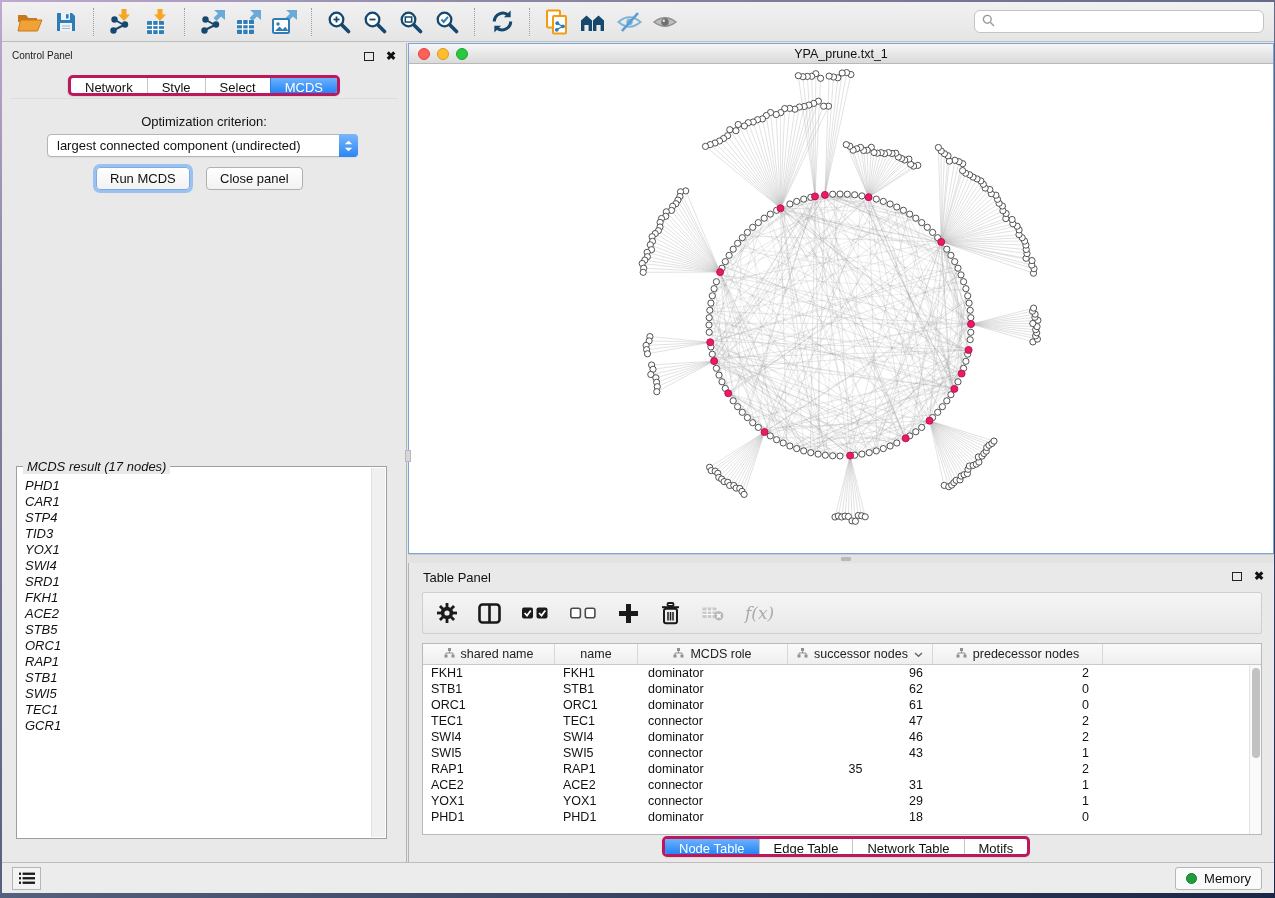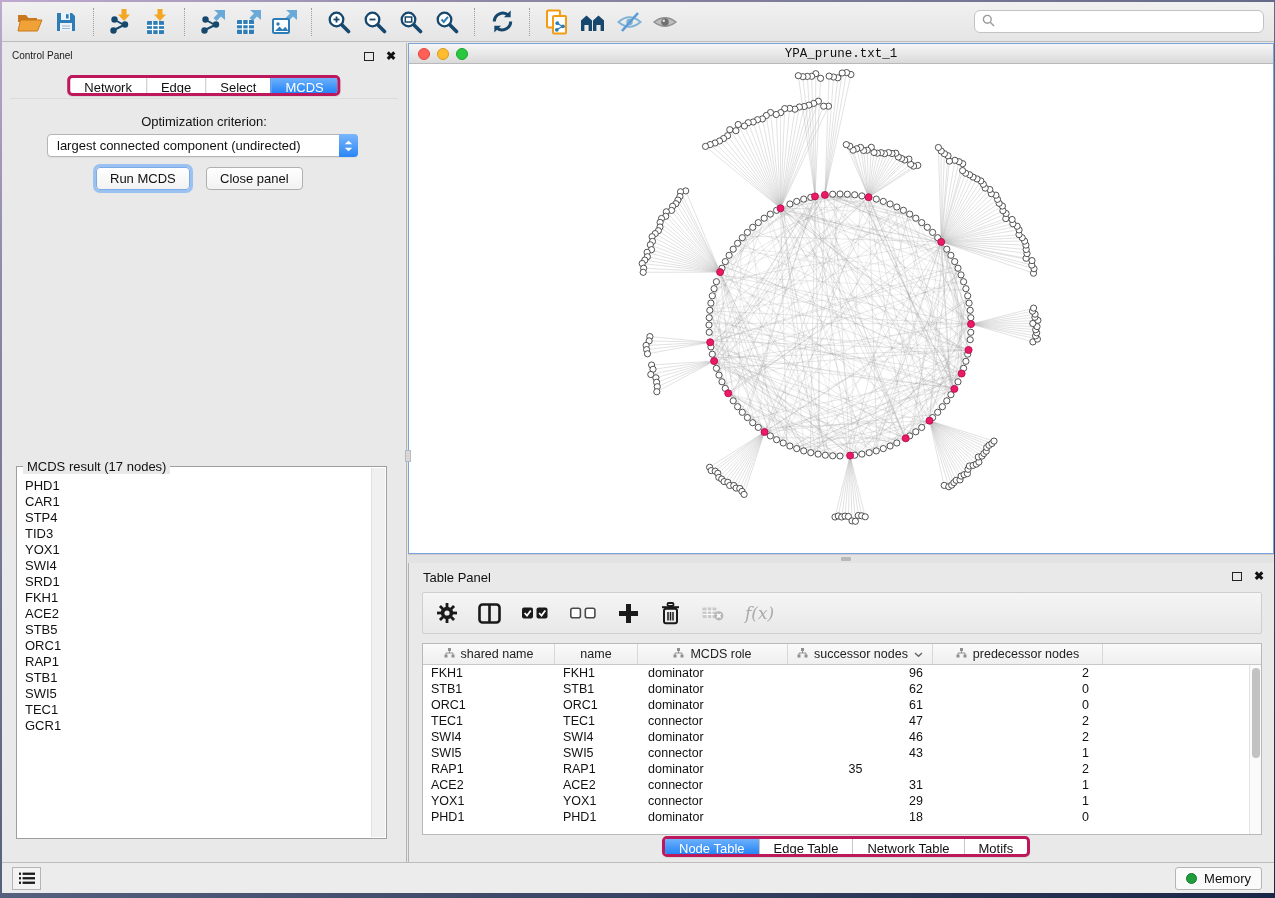--- a/index.html
+++ b/index.html
@@ -47,33 +47,33 @@
     background:linear-gradient(#7ab6fb,#2a86f5); display:flex; flex-direction:column;
     align-items:center; justify-content:center; gap:2px; }
   .dd-stepper svg { display:block; }
   .btn { background:linear-gradient(#ffffff,#f2f2f2); border:1px solid #b0b0b0; border-radius:4px;
     font-size:13px; font-family:inherit; height:23px; padding:0 13px; color:#111; }
   .btn.focus { box-shadow:0 0 0 3px rgba(90,160,245,0.55); border-color:#7aabe8; }
   .run-btn { position:absolute; top:124px; left:94px; }
   .closep-btn { position:absolute; top:124px; left:204px; }
 
   .result-box { position:absolute; left:14px; right:19px; top:423px; height:373px;
-    border:1px solid #9f9f9f; background:#fff; }
+    border:1px solid #9f9f9f; background:#fff;font-style:italic; }
   .result-legend { position:absolute; top:-8px; left:6px; background:#e9e9e9; padding:0 4px;
     font-size:13px; color:#111; }
   .result-list { position:absolute; inset:1px 16px 1px 1px; overflow:hidden; padding-top:10px; }
   .result-item { font-size:13px; line-height:16px; padding-left:7px; }
   .result-scroll { position:absolute; top:1px; bottom:1px; right:1px; width:14px; background:#f0f0f0;
     border-left:1px solid #e0e0e0; }
 
   
   .network-panel { position:absolute; left:406px; top:41px; right:0; height:511px;
     border:1px solid #7aa4d9; background:#fff; }
   .net-title { height:20px; background:linear-gradient(#f6f6f6,#dadada); border-bottom:1px solid #b9b9b9;
-    position:relative; text-align:center; font-size:12.5px; line-height:20px; color:#111;font-family:Liberation Mono, monospace; }
+    position:relative; text-align:center; font-size:12.5px; line-height:20px; color:#111; }
   .lights { position:absolute; left:9px; top:4px; display:flex; gap:7px; }
   .light { width:12px; height:12px; border-radius:50%; }
   .light.red { background:#ff5f57; border:1px solid #e0443e; }
   .light.yellow { background:#febc2e; border:1px solid #d89c22; }
   .light.green { background:#28c840; border:1px solid #1da32f; }
   .net-canvas { position:absolute; left:0; right:0; top:21px; bottom:0; background:#fff; }
   .h-divider { position:absolute; left:406px; top:552px; right:0; height:9px; background:#e3e3e3;
     border-top:1px solid #cdcdcd; }
   .h-handle { position:absolute; left:50%; top:2px; width:10px; height:4px; background:#b9b9b9; border-radius:1px; }
   .v-handle { position:absolute; left:403px; top:448px; width:6px; height:12px; background:#d7d7d7;
@@ -282,21 +282,21 @@
   </div>
 
   <div class="control-panel">
     <div class="panel-title">Control Panel</div>
     <div class="panel-btns">
       <span class="float-icon"></span>
       <span class="close-icon">✖</span>
     </div>
     <div class="seg-tabs cp-tabs" id="cp-tabs">
         <span class="seg-tab">Network</span>
-        <span class="seg-tab">Edge</span>
+        <span class="seg-tab">Style</span>
         <span class="seg-tab">Select</span>
         <span class="seg-tab sel">MCDS</span>
       </div>
     <div class="cp-content-line"></div>
 
     <div class="opt-label">Optimization criterion:</div>
     <div class="dropdown">
       <span class="dd-text">largest connected component (undirected)</span>
       <span class="dd-stepper">
         <svg width="9" height="5" viewBox="0 0 9 5">

